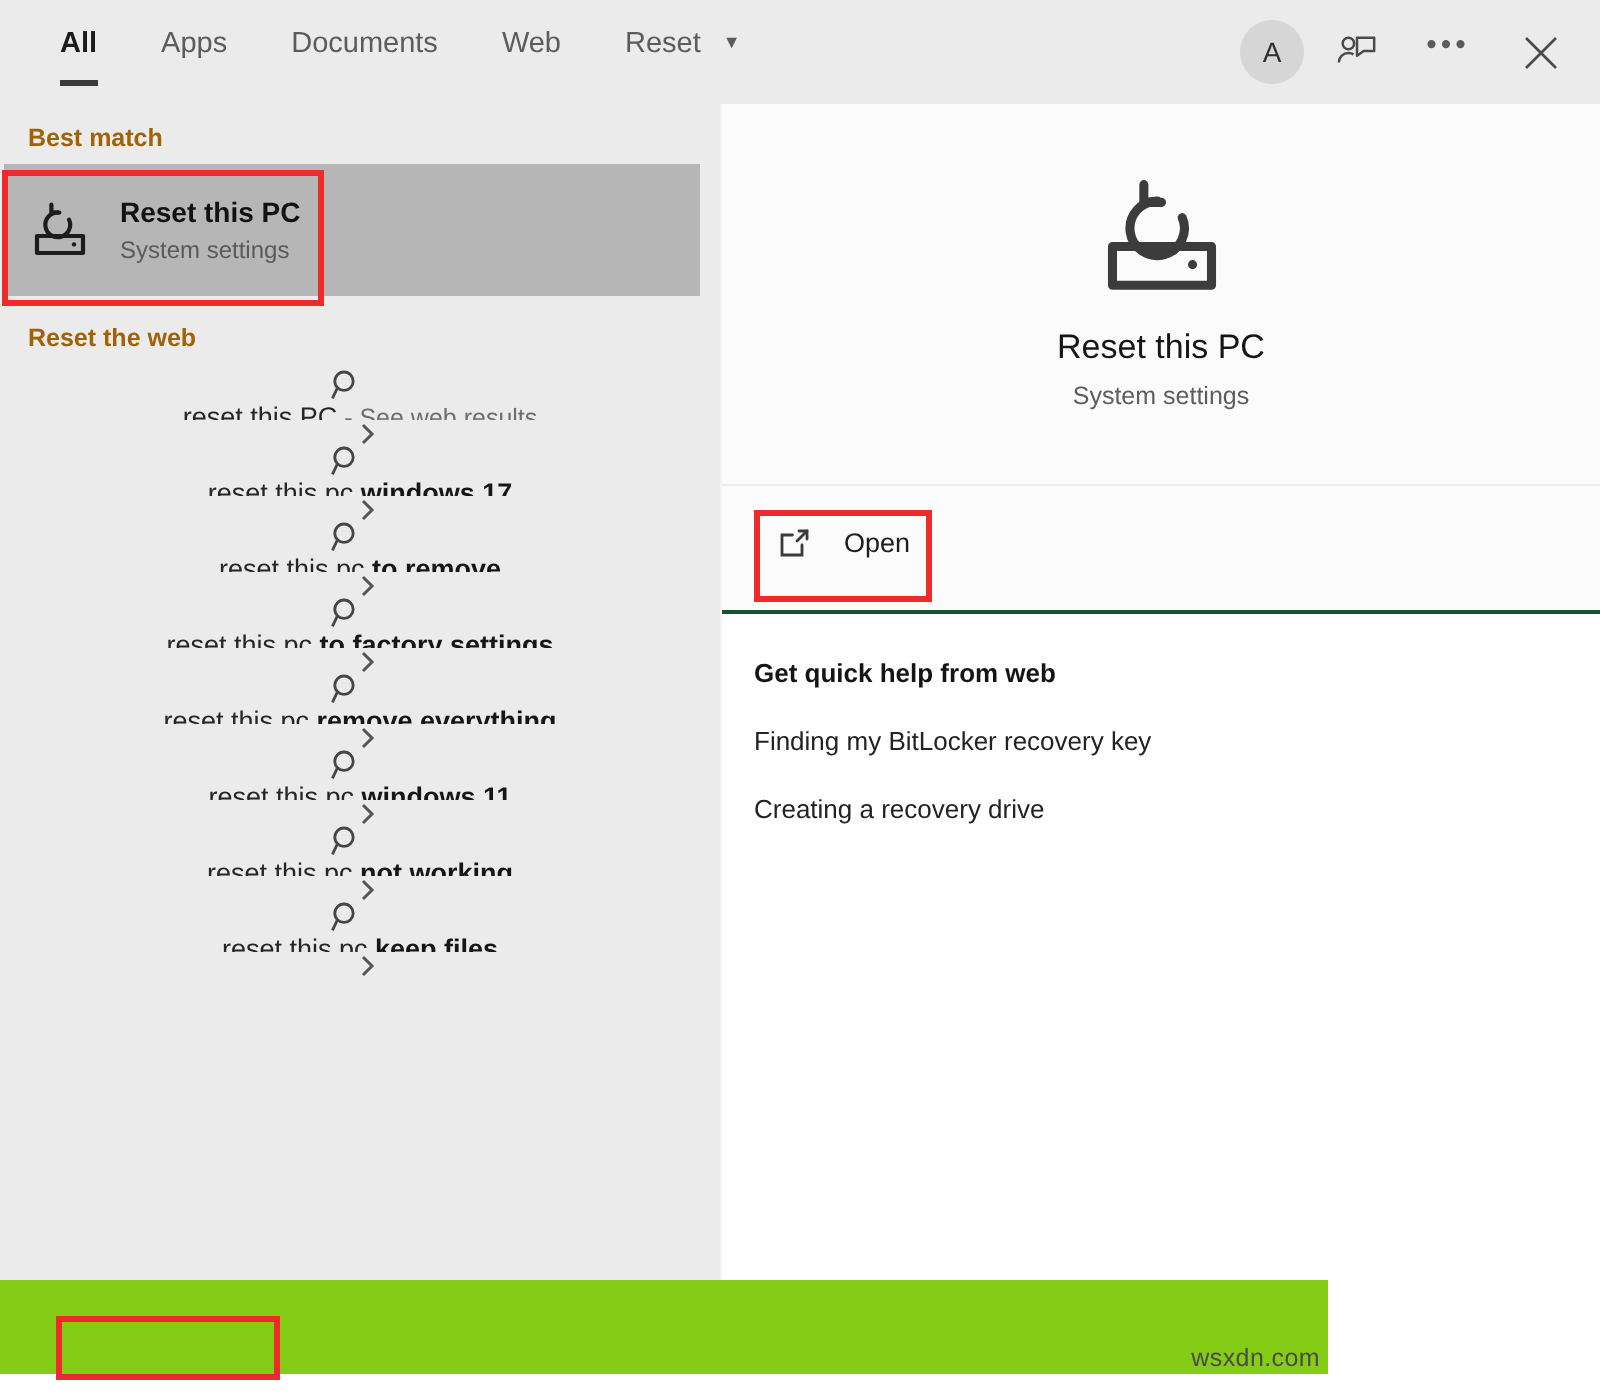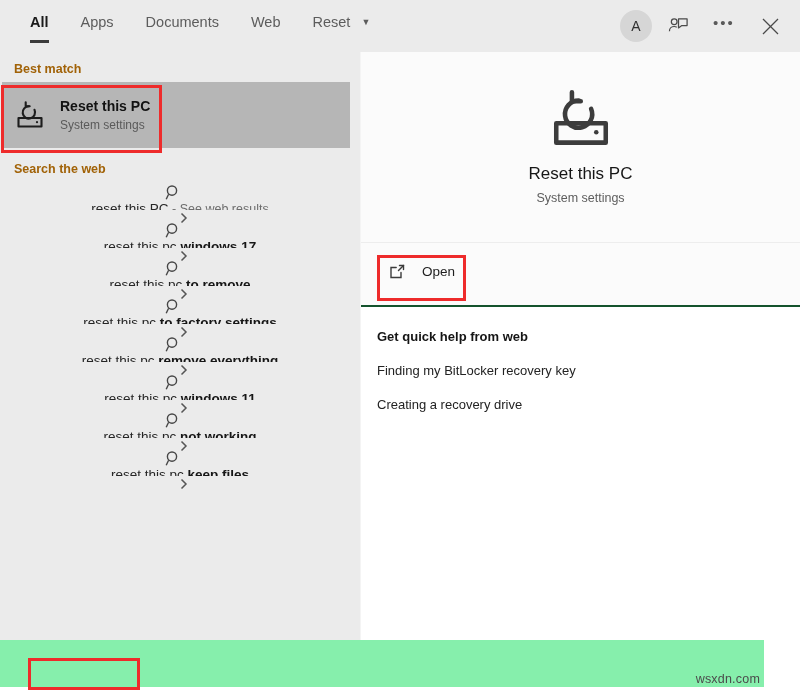--- a/index.html
+++ b/index.html
@@ -308,23 +308,23 @@
     cursor: default;
     display: block;
     width: max-content;
   }
 
   
   .taskbar {
     position: absolute;
     left: 0;
     top: 640px;
-    width: 764px;
+    width: 664px;
     height: 47px;
-    background: #86efac;
+    background: #84cc16;
   }
 
   .watermark {
     position: absolute;
     right: 4px;
     bottom: 1px;
     font-size: 12.5px;
     color: #4b4b4b;
     letter-spacing: .2px;
   }
@@ -396,21 +396,21 @@
               <circle cx="23" cy="23.2" r="1.1" fill="currentColor" stroke="none"></circle>
             </svg>
           </div>
           <div class="best-text">
             <div class="t1">Reset this PC</div>
             <div class="t2">System settings</div>
           </div>
         </div>
       </div>
 
-      <div class="section-title" style="padding-top:14px">Search the web</div>
+      <div class="section-title" style="padding-top:14px">Reset the web</div>
 
       <div class="web-list">
         <div class="web-row">
           <span class="mag">
             <svg viewBox="0 0 17 17" fill="none" stroke="currentColor" stroke-width="1.4">
               <circle cx="7" cy="6.6" r="4.6"></circle>
                 <line x1="3.6" y1="10.2" x2="1.2" y2="15.2"></line>
             </svg>
           </span>
           <span class="web-label"><span>reset this PC</span><b></b><span class="muted"> - See web results</span></span>

